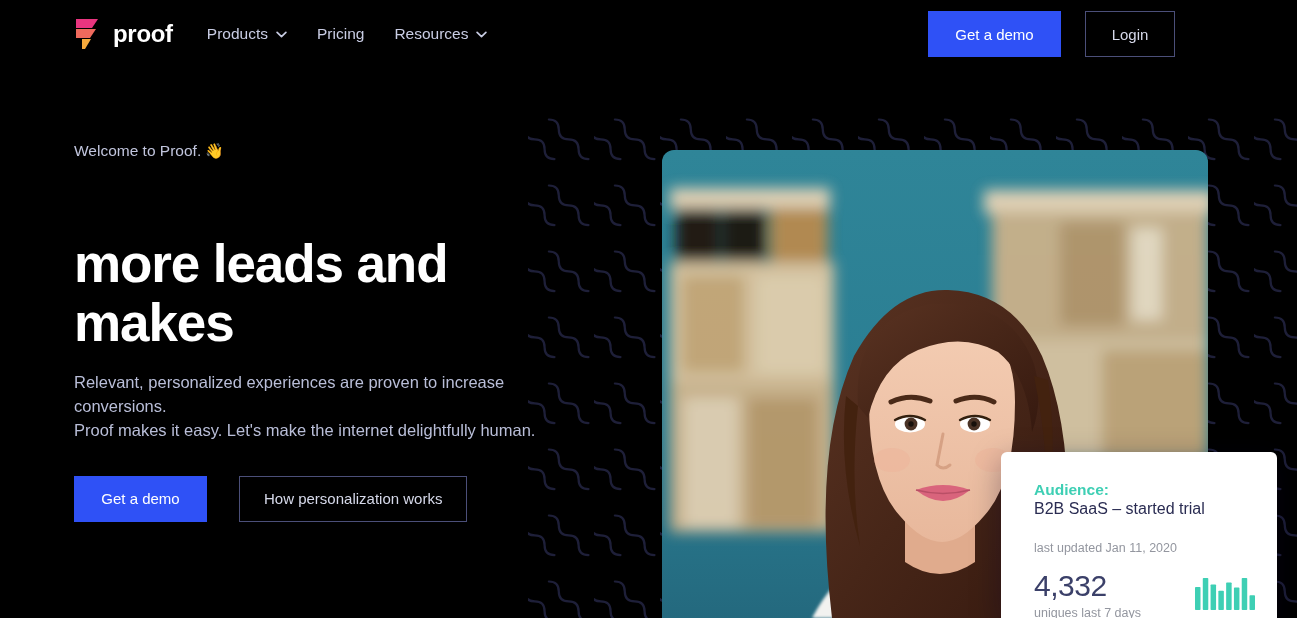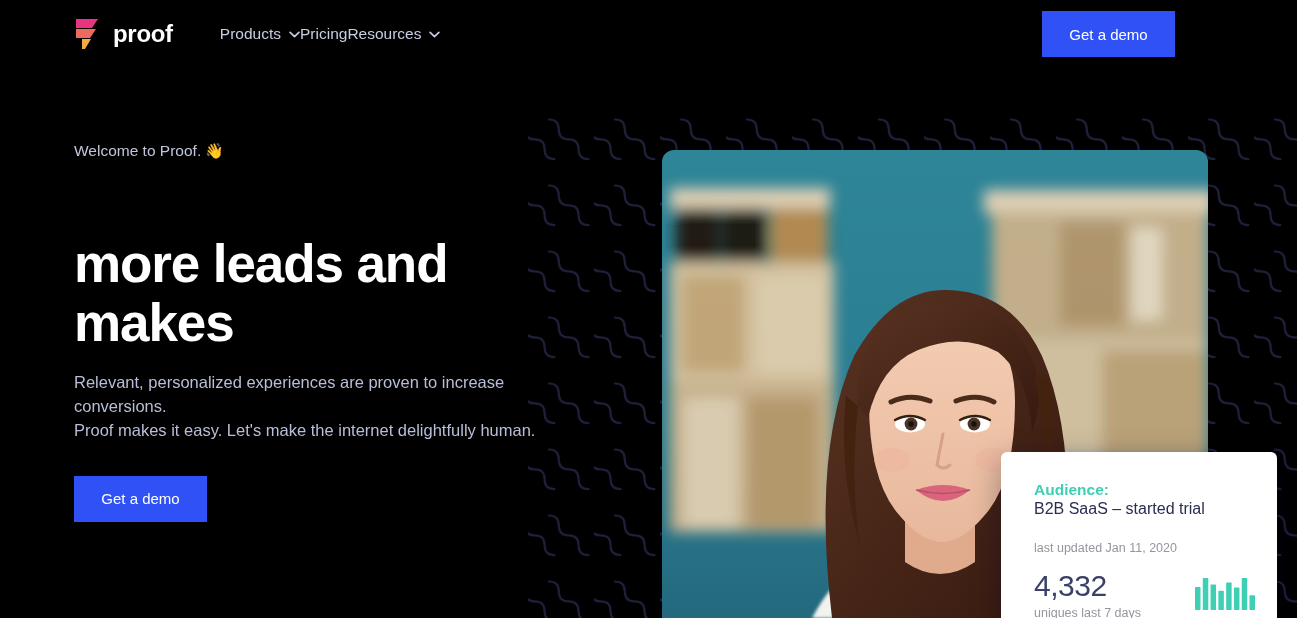--- a/index.html
+++ b/index.html
@@ -51,22 +51,23 @@
   .brand-word {
     color: #ffffff;
     font-size: 24px;
     font-weight: bold;
     letter-spacing: -0.3px;
     line-height: 1;
   }
   .nav-links {
     display: flex;
     align-items: center;
+    gap: 30px;
     list-style: none;
-    margin: 13px;
+    margin: 0;
     padding: 0;
   }
   .nav-item {
     display: flex;
     align-items: center;
     gap: 8px;
     color: #c9cde4;
     font-size: 15.5px;
     cursor: pointer;
     white-space: nowrap;
@@ -264,20 +265,21 @@
       <li class="nav-item">
         <span>Resources</span>
         <svg class="chev" viewBox="0 0 12 8" aria-hidden="true">
           <path d="M1 1.6 L6 6.4 L11 1.6" fill="none" stroke="#c9cde4" stroke-width="1.9" stroke-linecap="round" stroke-linejoin="round"></path>
         </svg>
       </li>
     </ul>
 
     <div class="nav-actions">
       <button class="btn btn-primary">Get a demo</button>
+      <button class="btn btn-outline">Login</button>
     </div>
   </nav>
 
   <section class="hero">
     <p class="eyebrow">
       <span>Welcome to Proof.</span>
       <span class="wave">👋</span>
     </p>
 
     <h1 class="hero-title">
@@ -285,20 +287,21 @@
       <span>more leads and makes</span>
     </h1>
 
     <p class="hero-sub">
       <span>Relevant, personalized experiences are proven to increase conversions.</span><br>
       <span>Proof makes it easy. Let's make the internet delightfully human.</span>
     </p>
 
     <div class="hero-cta">
       <button class="btn btn-hero-primary">Get a demo</button>
+      <button class="btn btn-hero-outline">How personalization works</button>
     </div>
   </section>
 
   <div class="hero-photo">
     <svg class="photo-canvas" viewBox="0 0 546 468" preserveAspectRatio="xMidYMid slice" aria-hidden="true">
       <defs>
         <linearGradient id="wallg" x1="0" y1="0" x2="0" y2="1">
           <stop offset="0%" stop-color="#2f8598"></stop>
           <stop offset="60%" stop-color="#2a7d92"></stop>
           <stop offset="100%" stop-color="#24697e"></stop>

